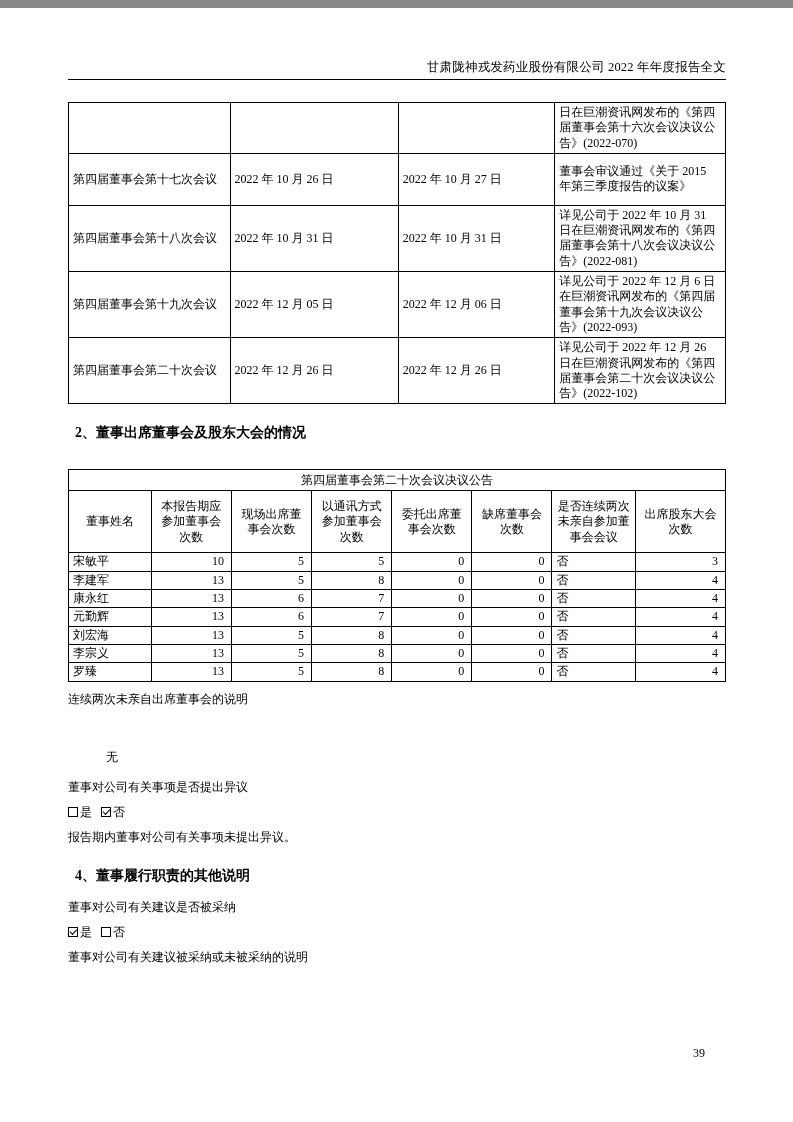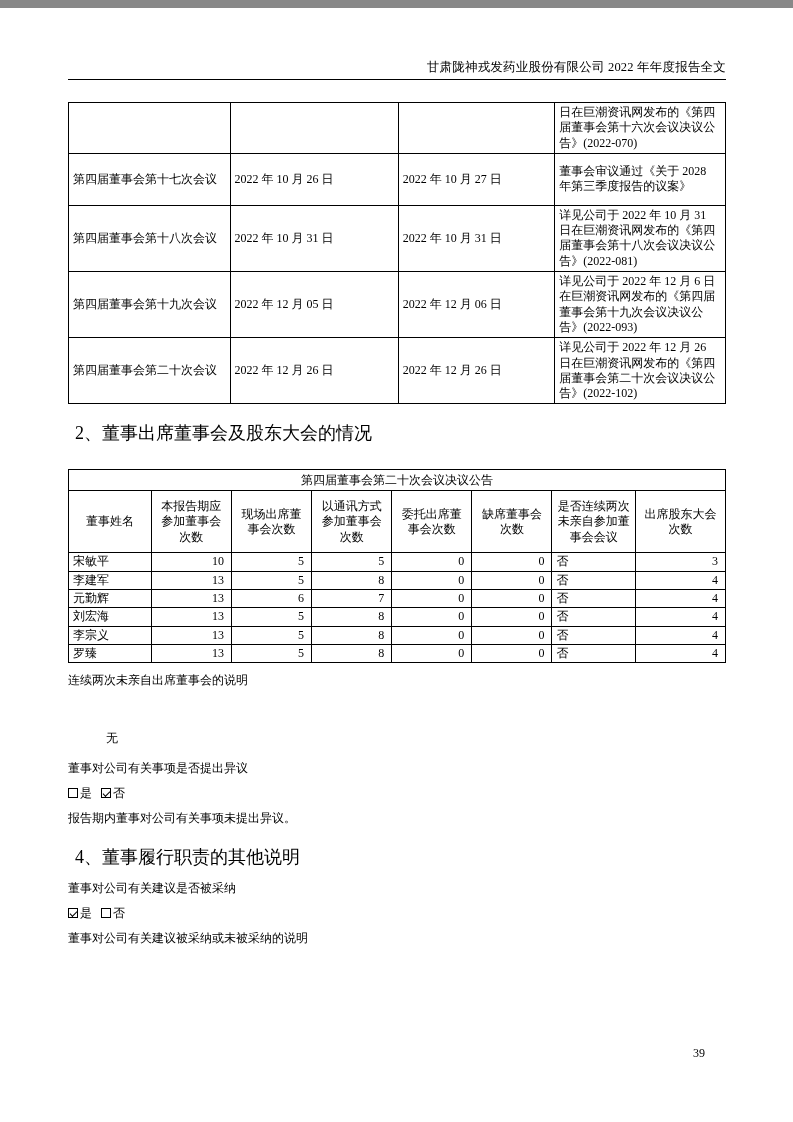--- a/index.html
+++ b/index.html
@@ -18,21 +18,21 @@
         padding:2px 4px;line-height:15.3px;word-break:break-all;vertical-align:middle;}
   
   .t1{margin-top:22px;}
   .t1 .c0{width:24.6%;} .t1 .c1{width:25.6%;} .t1 .c2{width:23.8%;} .t1 .c3{width:26.0%;}
   .t1 tr.r0 td{height:44px;}
   .t1 tr.r1 td{height:47px;}
   .t1 tr.r2 td{height:56px;}
   .t1 tr.r3 td{height:57px;}
   .t1 tr.r4 td{height:54px;}
   
-  .sec-heading{font-size:18px;font-weight:normal;margin:0 0 0 7px;line-height:18px;}
+  .sec-heading{font-size:14px;font-weight:bold;margin:0 0 0 7px;line-height:18px;}
   .h2x{margin-top:20px;}
   .h3x{margin-top:28px;}
   .h4x{margin-top:22px;}
   
   .t2{margin-top:27px;}
   .t2 .k0{width:12.6%;} .t2 .k1{width:12.2%;} .t2 .k2{width:12.2%;} .t2 .k3{width:12.2%;}
   .t2 .k4{width:12.2%;} .t2 .k5{width:12.2%;} .t2 .k6{width:12.7%;} .t2 .k7{width:13.7%;}
   .t2 .title-cell{height:16px;text-align:center;}
   .t2 th{height:57px;text-align:center;}
   .t2 .dr td{height:11px;padding:1px 4px;}
@@ -76,21 +76,21 @@
         <tr class="r0">
           <td></td>
           <td></td>
           <td></td>
           <td>日在巨潮资讯网发布的《第四届董事会第十六次会议决议公告》(2022-070)</td>
         </tr>
         <tr class="r1">
           <td>第四届董事会第十七次会议</td>
           <td>2022 年 10 月 26 日</td>
           <td>2022 年 10 月 27 日</td>
-          <td>董事会审议通过《关于 2028 年第三季度报告的议案》</td>
+          <td>董事会审议通过《关于 2015 年第三季度报告的议案》</td>
         </tr>
         <tr class="r2">
           <td>第四届董事会第十八次会议</td>
           <td>2022 年 10 月 31 日</td>
           <td>2022 年 10 月 31 日</td>
           <td>详见公司于 2022 年 10 月 31 日在巨潮资讯网发布的《第四届董事会第十八次会议决议公告》(2022-081)</td>
         </tr>
         <tr class="r3">
           <td>第四届董事会第十九次会议</td>
           <td>2022 年 12 月 05 日</td>
@@ -147,20 +147,30 @@
           <td class="txt">李建军</td>
           <td class="num">13</td>
           <td class="num">5</td>
           <td class="num">8</td>
           <td class="num">0</td>
           <td class="num">0</td>
           <td class="txt">否</td>
           <td class="num">4</td>
         </tr>
         <tr class="dr">
+          <td class="txt">康永红</td>
+          <td class="num">13</td>
+          <td class="num">6</td>
+          <td class="num">7</td>
+          <td class="num">0</td>
+          <td class="num">0</td>
+          <td class="txt">否</td>
+          <td class="num">4</td>
+        </tr>
+        <tr class="dr">
           <td class="txt">元勤辉</td>
           <td class="num">13</td>
           <td class="num">6</td>
           <td class="num">7</td>
           <td class="num">0</td>
           <td class="num">0</td>
           <td class="txt">否</td>
           <td class="num">4</td>
         </tr>
         <tr class="dr">

